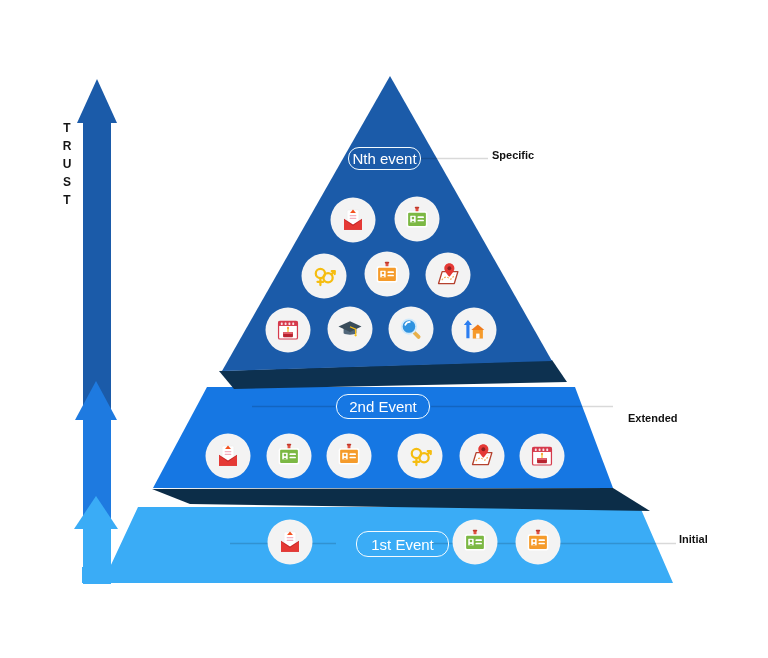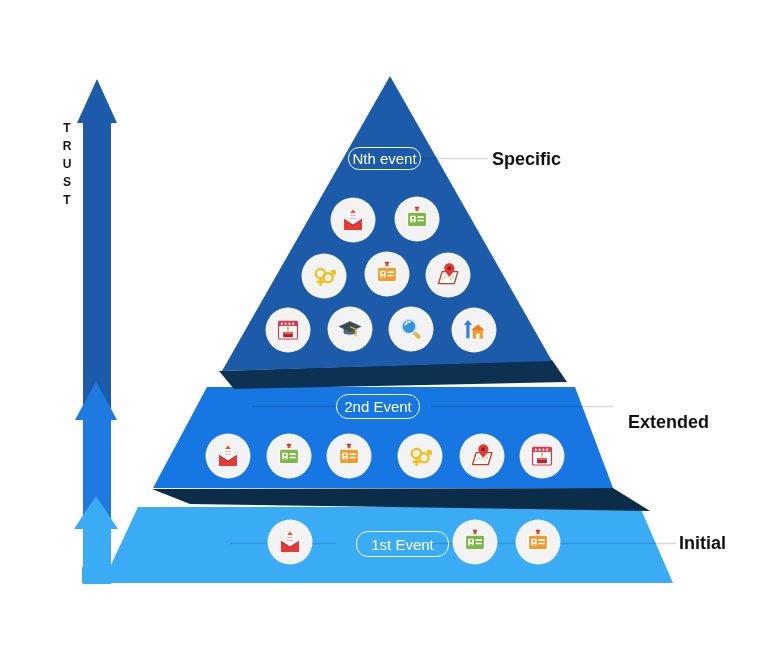--- a/index.html
+++ b/index.html
@@ -12,24 +12,24 @@
     position:absolute;left:58px;top:121px;
     writing-mode:vertical-rl;text-orientation:upright;
     font-size:12px;font-weight:bold;color:#141414;letter-spacing:4px;line-height:18px;
   }
   .pill{
     position:absolute;display:flex;align-items:center;justify-content:center;
     border:1.6px solid #f2fbff;color:#ffffff;background:transparent;
     border-radius:12px;box-sizing:border-box;white-space:nowrap;
   }
   .pill.top{left:348px;top:147px;width:73px;height:23px;font-size:15px;border-radius:11px;}
-  .pill.mid{left:336px;top:394px;width:84px;height:25px;font-size:15px;}
+  .pill.mid{left:336px;top:394px;width:94px;height:25px;font-size:15px;}
   .pill.bot{left:356px;top:531px;width:93px;height:26px;font-size:15px;}
   .side-label{
-    position:absolute;font-size:18px;font-weight:bold;color:#111111;white-space:nowrap;
+    position:absolute;font-size:11px;font-weight:bold;color:#111111;white-space:nowrap;
   }
   .side-label.specific{left:492px;top:149px;}
   .side-label.extended{left:616px;top:412px;margin-left:12px;}
   .side-label.initial{left:679px;top:533px;text-align:right;}
   .icon-circle{
     position:absolute;width:45px;height:45px;border-radius:50%;background:#f3f3f3;
     transform:translate(-50%,-50%);display:flex;align-items:center;justify-content:center;
   }
   .icon-circle .glyph{width:27px;height:27px;display:block;}
   .defs-hidden{position:absolute;width:0;height:0;overflow:hidden;}

